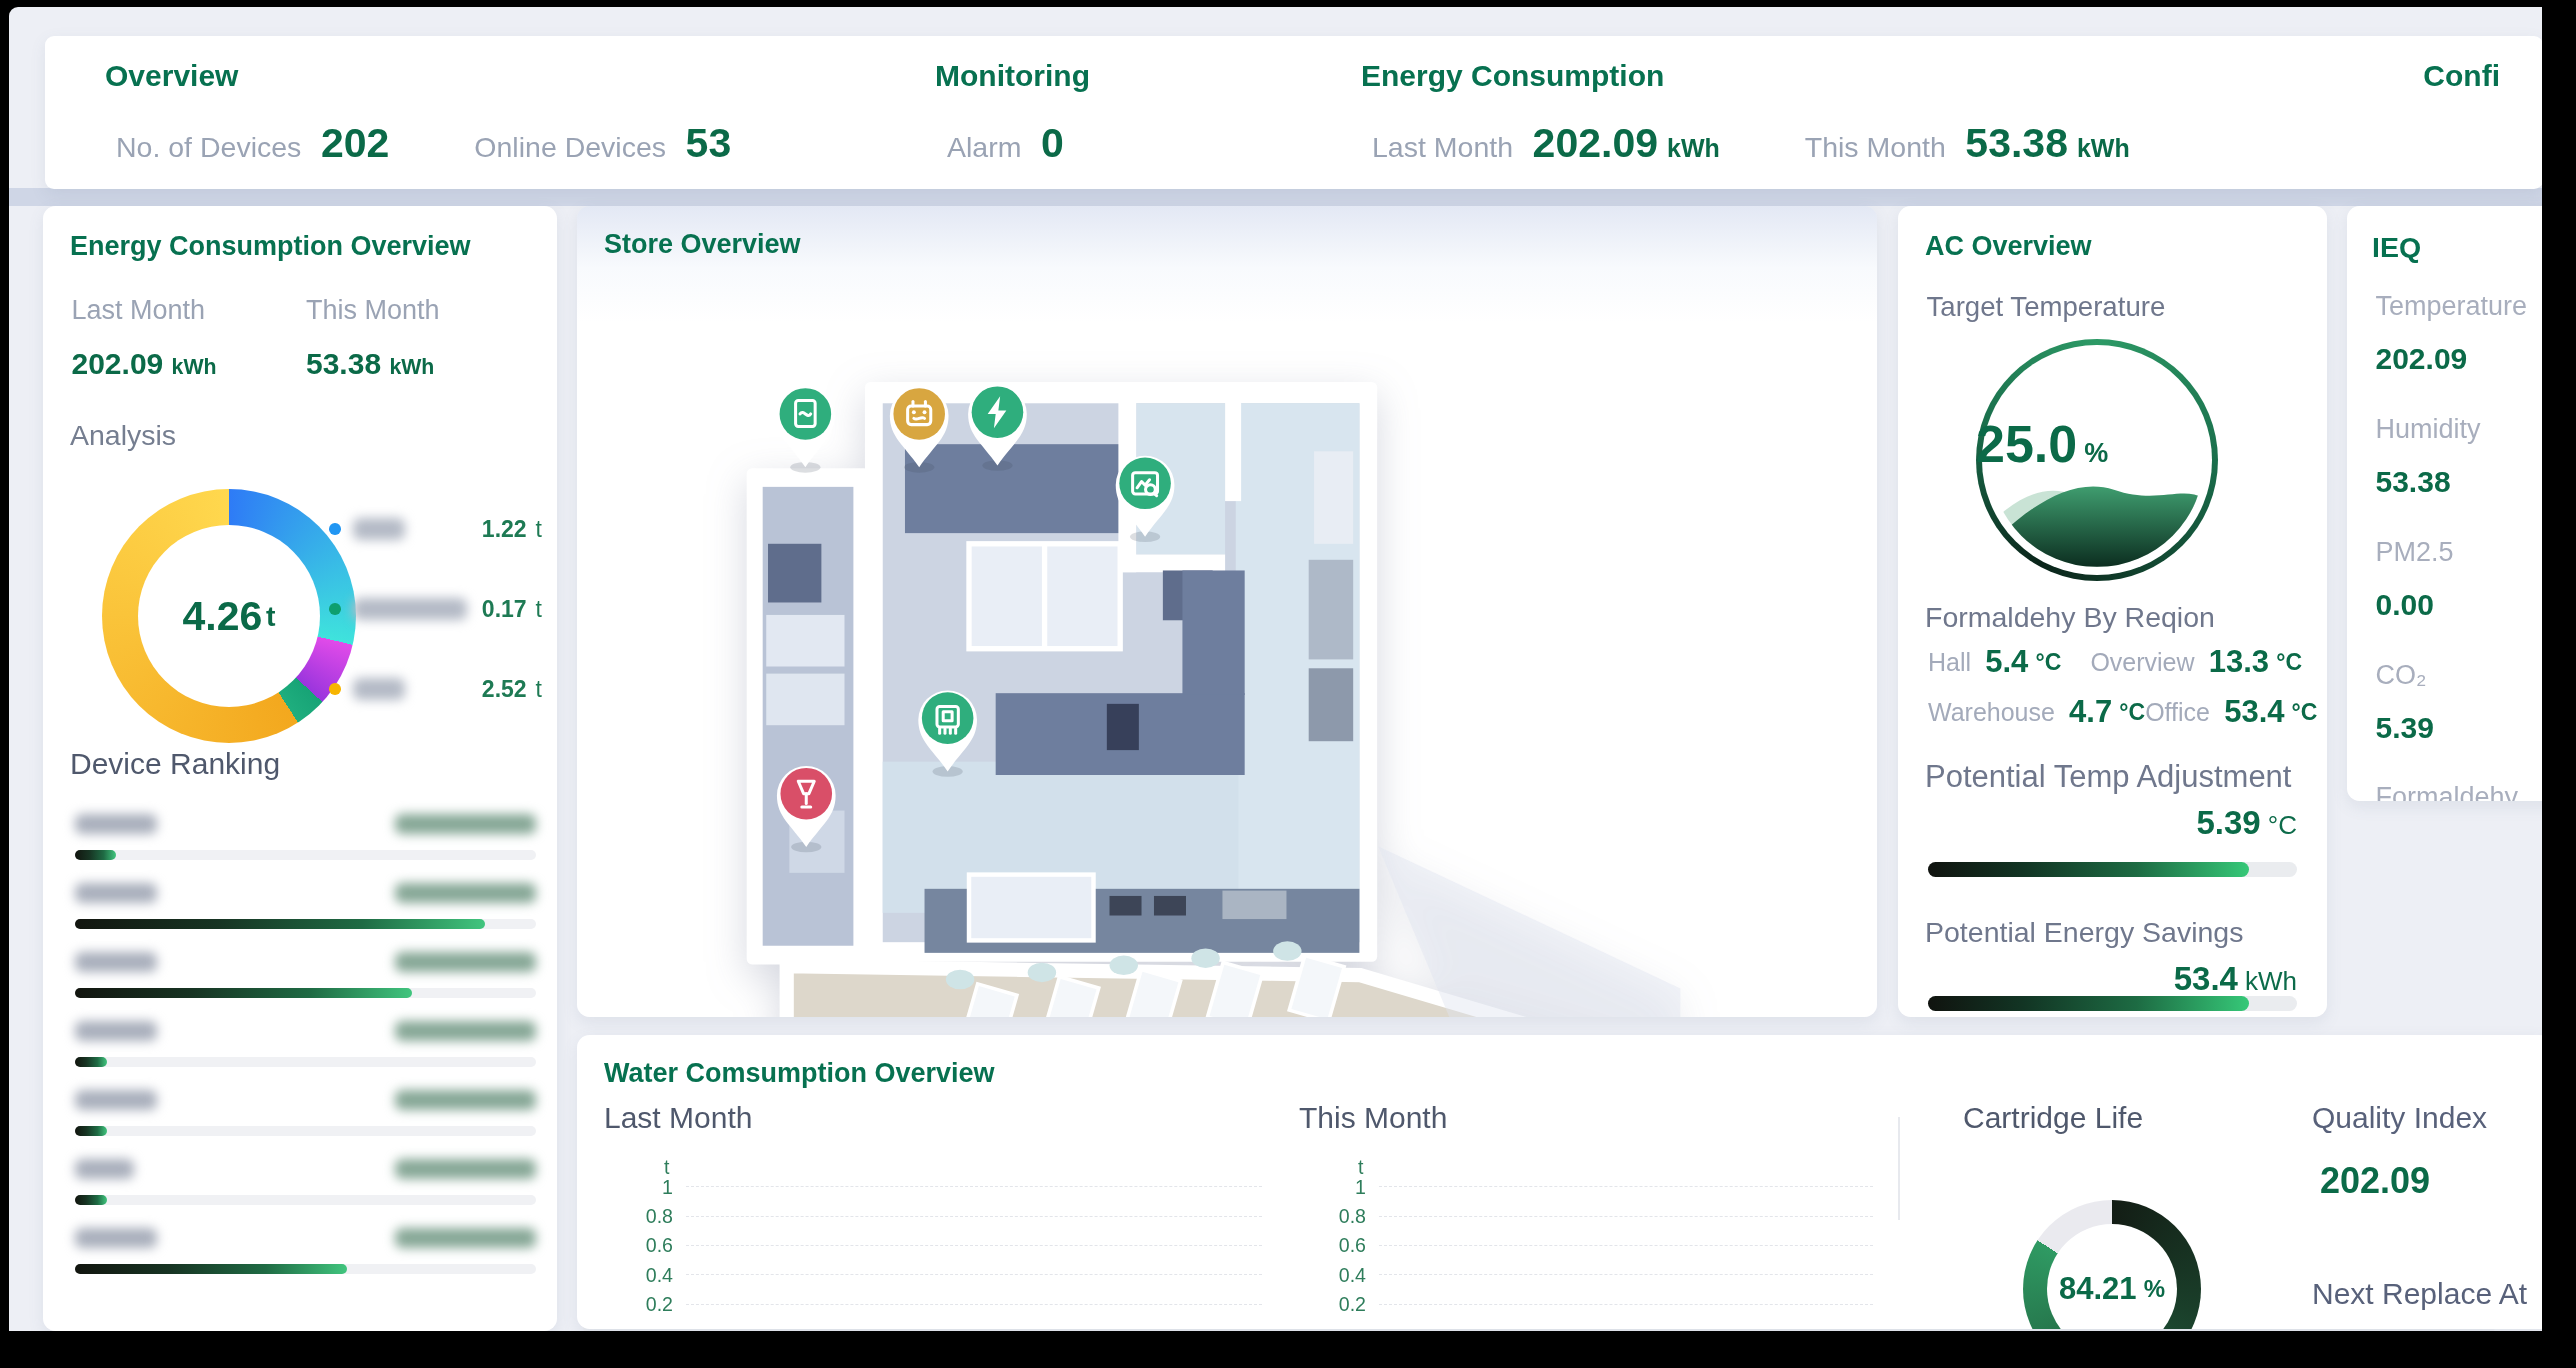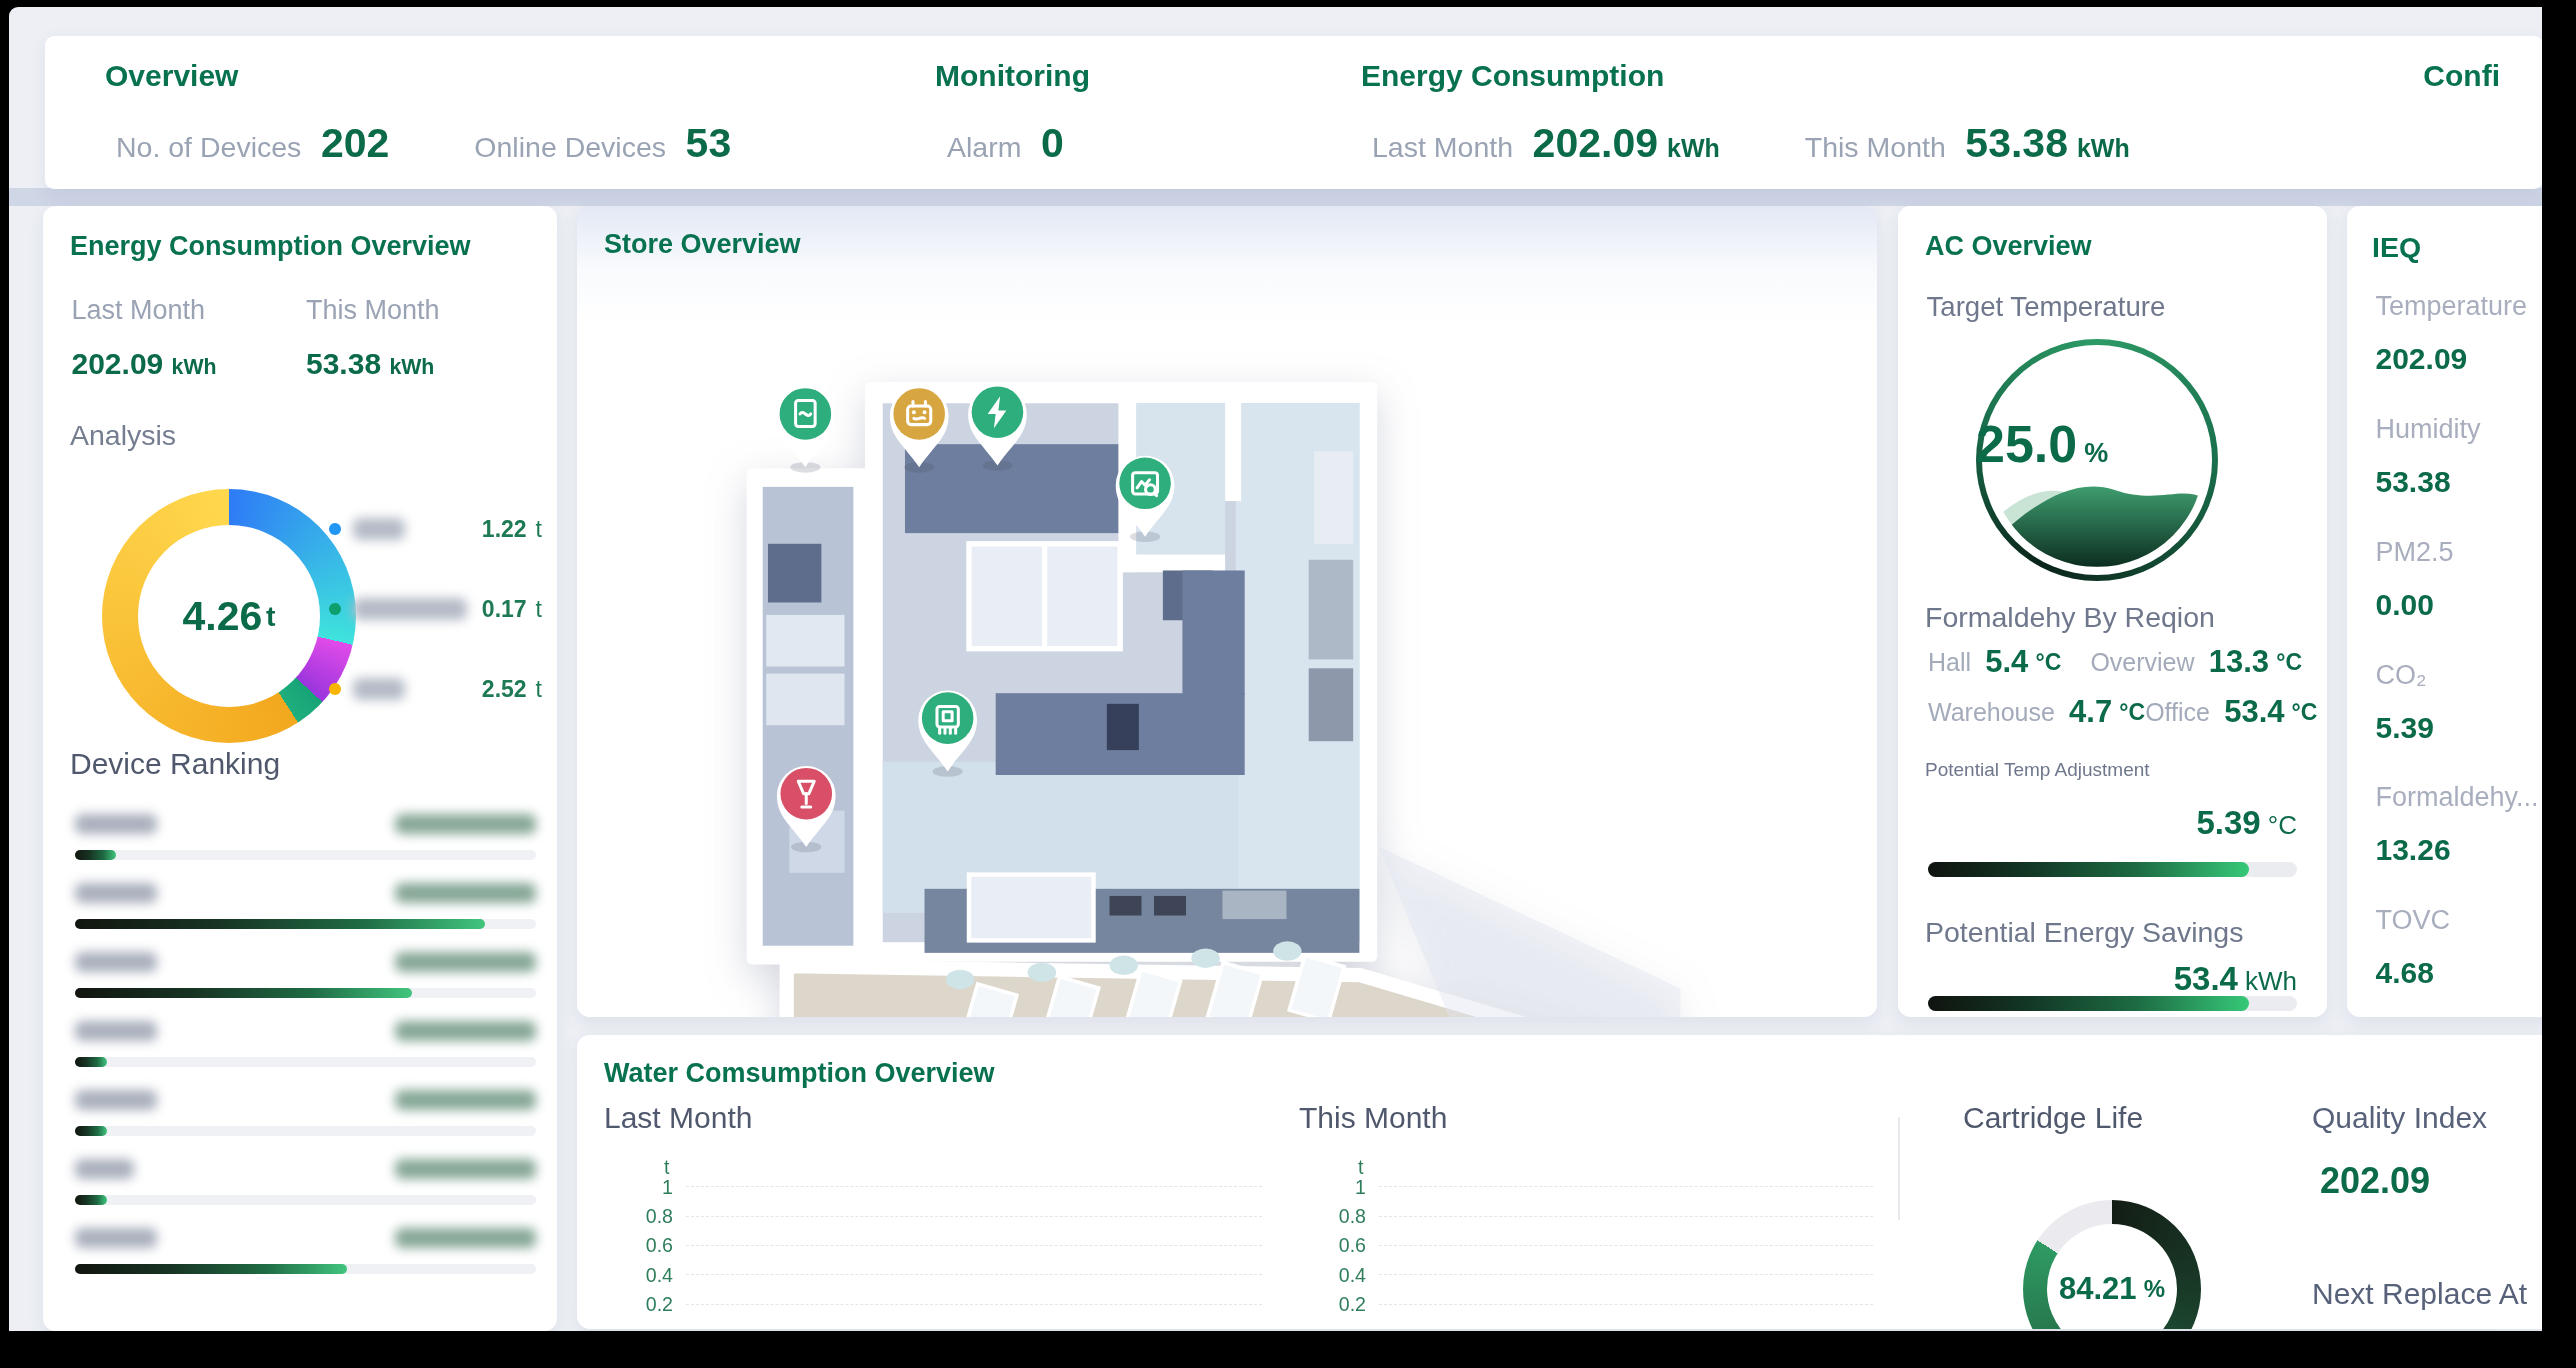--- a/index.html
+++ b/index.html
@@ -75,21 +75,21 @@
   .reg-label { font-size:25px; color:#a3aaba; }
   .reg-val { font-size:31px; font-weight:bold; color:#0b6a48; margin-left:14.2px; }
   .reg-unit { font-size:23px; font-weight:bold; color:#0b6a48; margin-left:7.1px; }
   .bar-val { position:absolute; right:30px; font-size:33px; font-weight:bold; color:#0b6a48; }
   .bar-val i { font-style:normal; font-size:26px; font-weight:normal; color:#0d6b4a; margin-left:7.1px; }
   .bar-track { position:absolute; left:30px; right:30px; height:15px; background:#eaecef; border-radius:8px; }
   .bar-fill { height:100%; border-radius:8px;
     background:linear-gradient(90deg,#10130f,#123524 30%,#1d6b43 65%,#36c878 100%); }
 
   
-  .ieq { left:2338px; top:199px; width:222px; height:811px; }
+  .ieq { left:2338px; top:199px; width:222px; height:595px; }
   .ieq-item { position:absolute; left:28.5px; }
   .ieq-label { font-size:27px; color:#a8aebd; white-space:nowrap; }
   .ieq-value { font-size:30px; font-weight:bold; color:#0b6a48; margin-top:19.6px; }
 
   
   .water { left:568px; top:1028px; width:1975px; height:294px; border-radius:12.5px 12.5px 12.5px 12.5px; }
   .w-month { position:absolute; top:66px; font-size:30px; color:#4f586c; }
   .w-t { position:absolute; top:121px; font-size:19.6px; color:#2e7d5b; }
   .tick { position:absolute; width:60px; text-align:right; font-size:19.6px; color:#2e7d5b; }
   .grid { position:absolute; height:0; border-top:1.8px dashed #e3e5ea; }
@@ -400,21 +400,21 @@
           <span class="reg-unit">°C</span>
         </div>
         <div class="reg-item">
           <span class="reg-label">Office</span>
           <span class="reg-val">53.4</span>
           <span class="reg-unit">°C</span>
         </div>
       </div>
     </div>
 
-    <div class="ac-sec" style="left:27px; top:553px; font-size:19px">Potential Temp Adjustment</div>
+    <div class="ac-sec" style="left:27px; top:553px; font-size:31px">Potential Temp Adjustment</div>
     <div class="bar-val" style="top:598px">
       <span>5.39</span><i>°C</i></div>
     <div class="bar-track" style="top:656px">
       <div class="bar-fill" style="width: 87%;"></div>
       </div>
 
     <div class="ac-sec" style="left:27px; top:710px; font-size:28.5px">Potential Energy Savings</div>
     <div class="bar-val" style="top:754px">
       <span>53.4</span><i>kWh</i></div>
     <div class="bar-track" style="top:790px">

